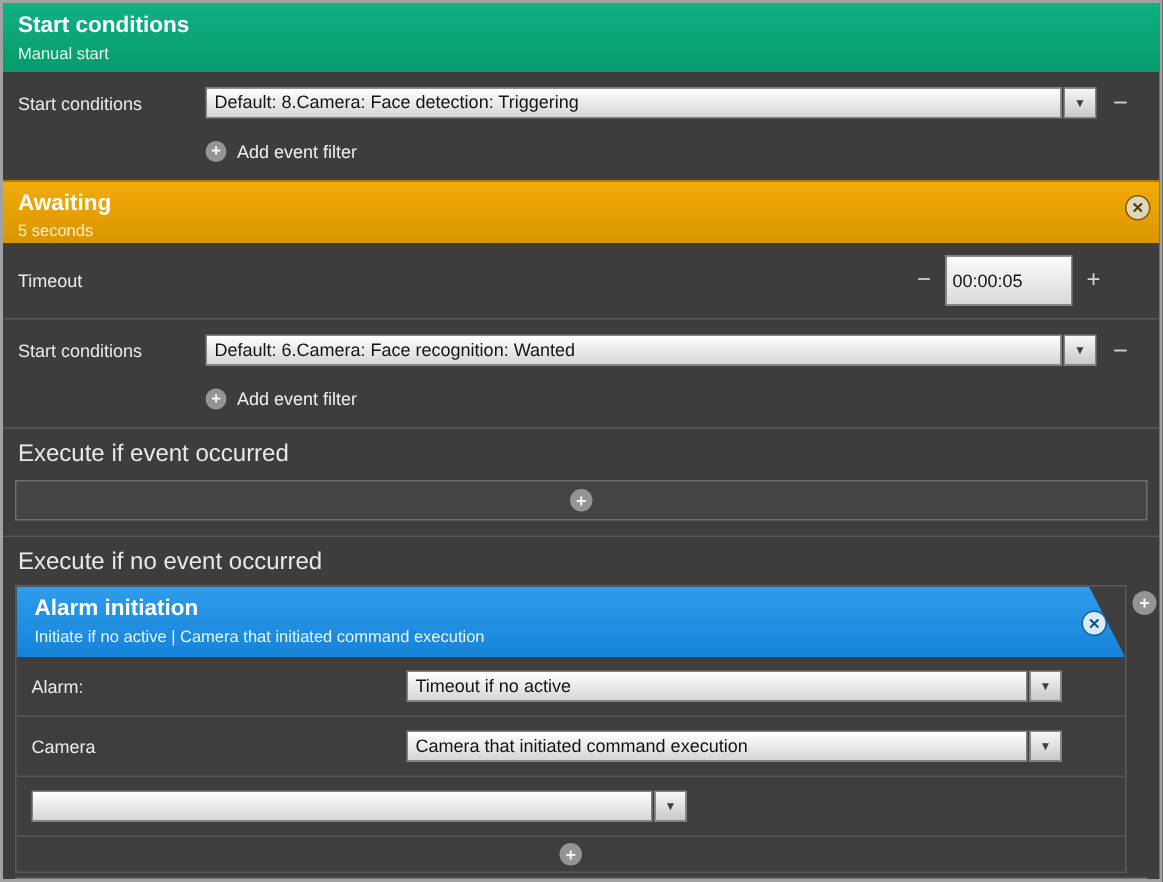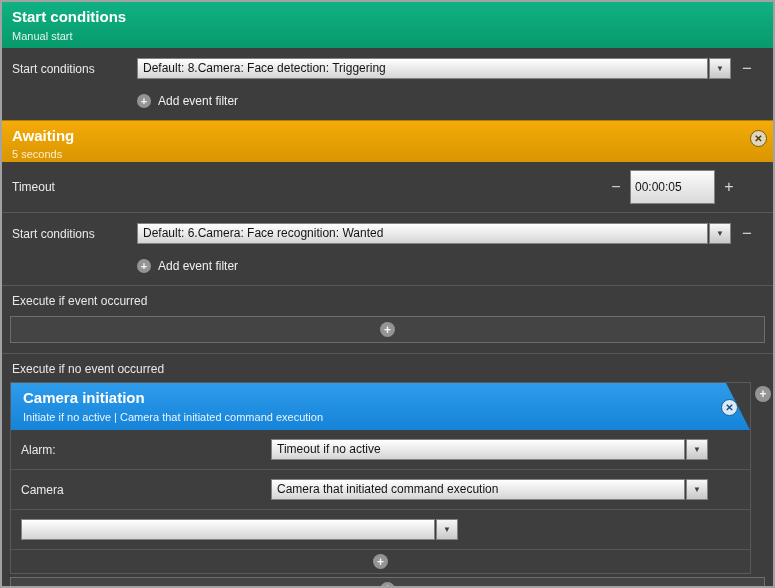--- a/index.html
+++ b/index.html
@@ -38,21 +38,21 @@
   .add-row{ display:flex; align-items:center; gap:7px; padding:5px 10px 12px 135px; }
   .add-label{ font-size:12px; color:#f0f0f0; cursor:pointer; }
   
   .timeout-row{ display:flex; align-items:center; padding:8px 36px 8px 10px; border-bottom:1px solid #585858; }
   .timeout-row .row-label{ flex:1; }
   .step-btn{ width:16px; text-align:center; font-size:16px; color:#d5d5d5; cursor:pointer; flex:none; }
   .time-input{ width:85px; height:34px; background:linear-gradient(180deg,#fbfbfb,#dadada);
       border:1px solid #828282; font-size:12px; color:#141414; padding:0 4px; margin:0 6px;
       font-family:"Liberation Sans", sans-serif; flex:none; }
   
-  .exec-label-row{ padding:8px 10px 6px; font-size:12px; color:#e8e8e8; border-top:1px solid #585858; }
+  .exec-label-row{ padding:8px 10px 6px; font-size:16px; color:#e8e8e8; border-top:1px solid #585858; }
   .drop-box{ margin:2px 8px 10px; height:27px; border:1px solid #6d6d6d; background:#444444;
       display:flex; align-items:center; justify-content:center; }
   
   .plus-circle{ width:15px; height:15px; border-radius:50%; background:#949494; color:#f4f4f4;
       display:inline-flex; align-items:center; justify-content:center; font-size:12px; font-weight:bold;
       line-height:1; cursor:pointer; flex:none; }
   .plus-circle.small{ width:14px; height:14px; font-size:11px; }
   .close-btn{ position:absolute; width:17px; height:17px; border-radius:50%;
       display:flex; align-items:center; justify-content:center; font-size:10px; font-weight:bold; cursor:pointer; }
   .orange-close{ top:9px; right:6px; background:#dfd6bd; border:1px solid #7a5c06; color:#4c3a05; }
@@ -134,21 +134,21 @@
     <span class="plus-circle">
         <span>+</span>
       </span>
   </div>
 
   <div class="exec-label-row">Execute if no event occurred</div>
 
   <div class="card-wrap">
     <div class="card">
       <div class="hdr blue">
-        <div class="hdr-title">Camera initiation</div>
+        <div class="hdr-title">Alarm initiation</div>
         <div class="hdr-sub">Initiate if no active | Camera that initiated command execution</div>
         <div class="close-btn blue-close">
             <span>✕</span>
           </div>
       </div>
 
       <div class="card-row">
         <div class="row-label">Alarm:</div>
         <div class="combo">
           <div class="combo-text">Timeout if no active</div>

